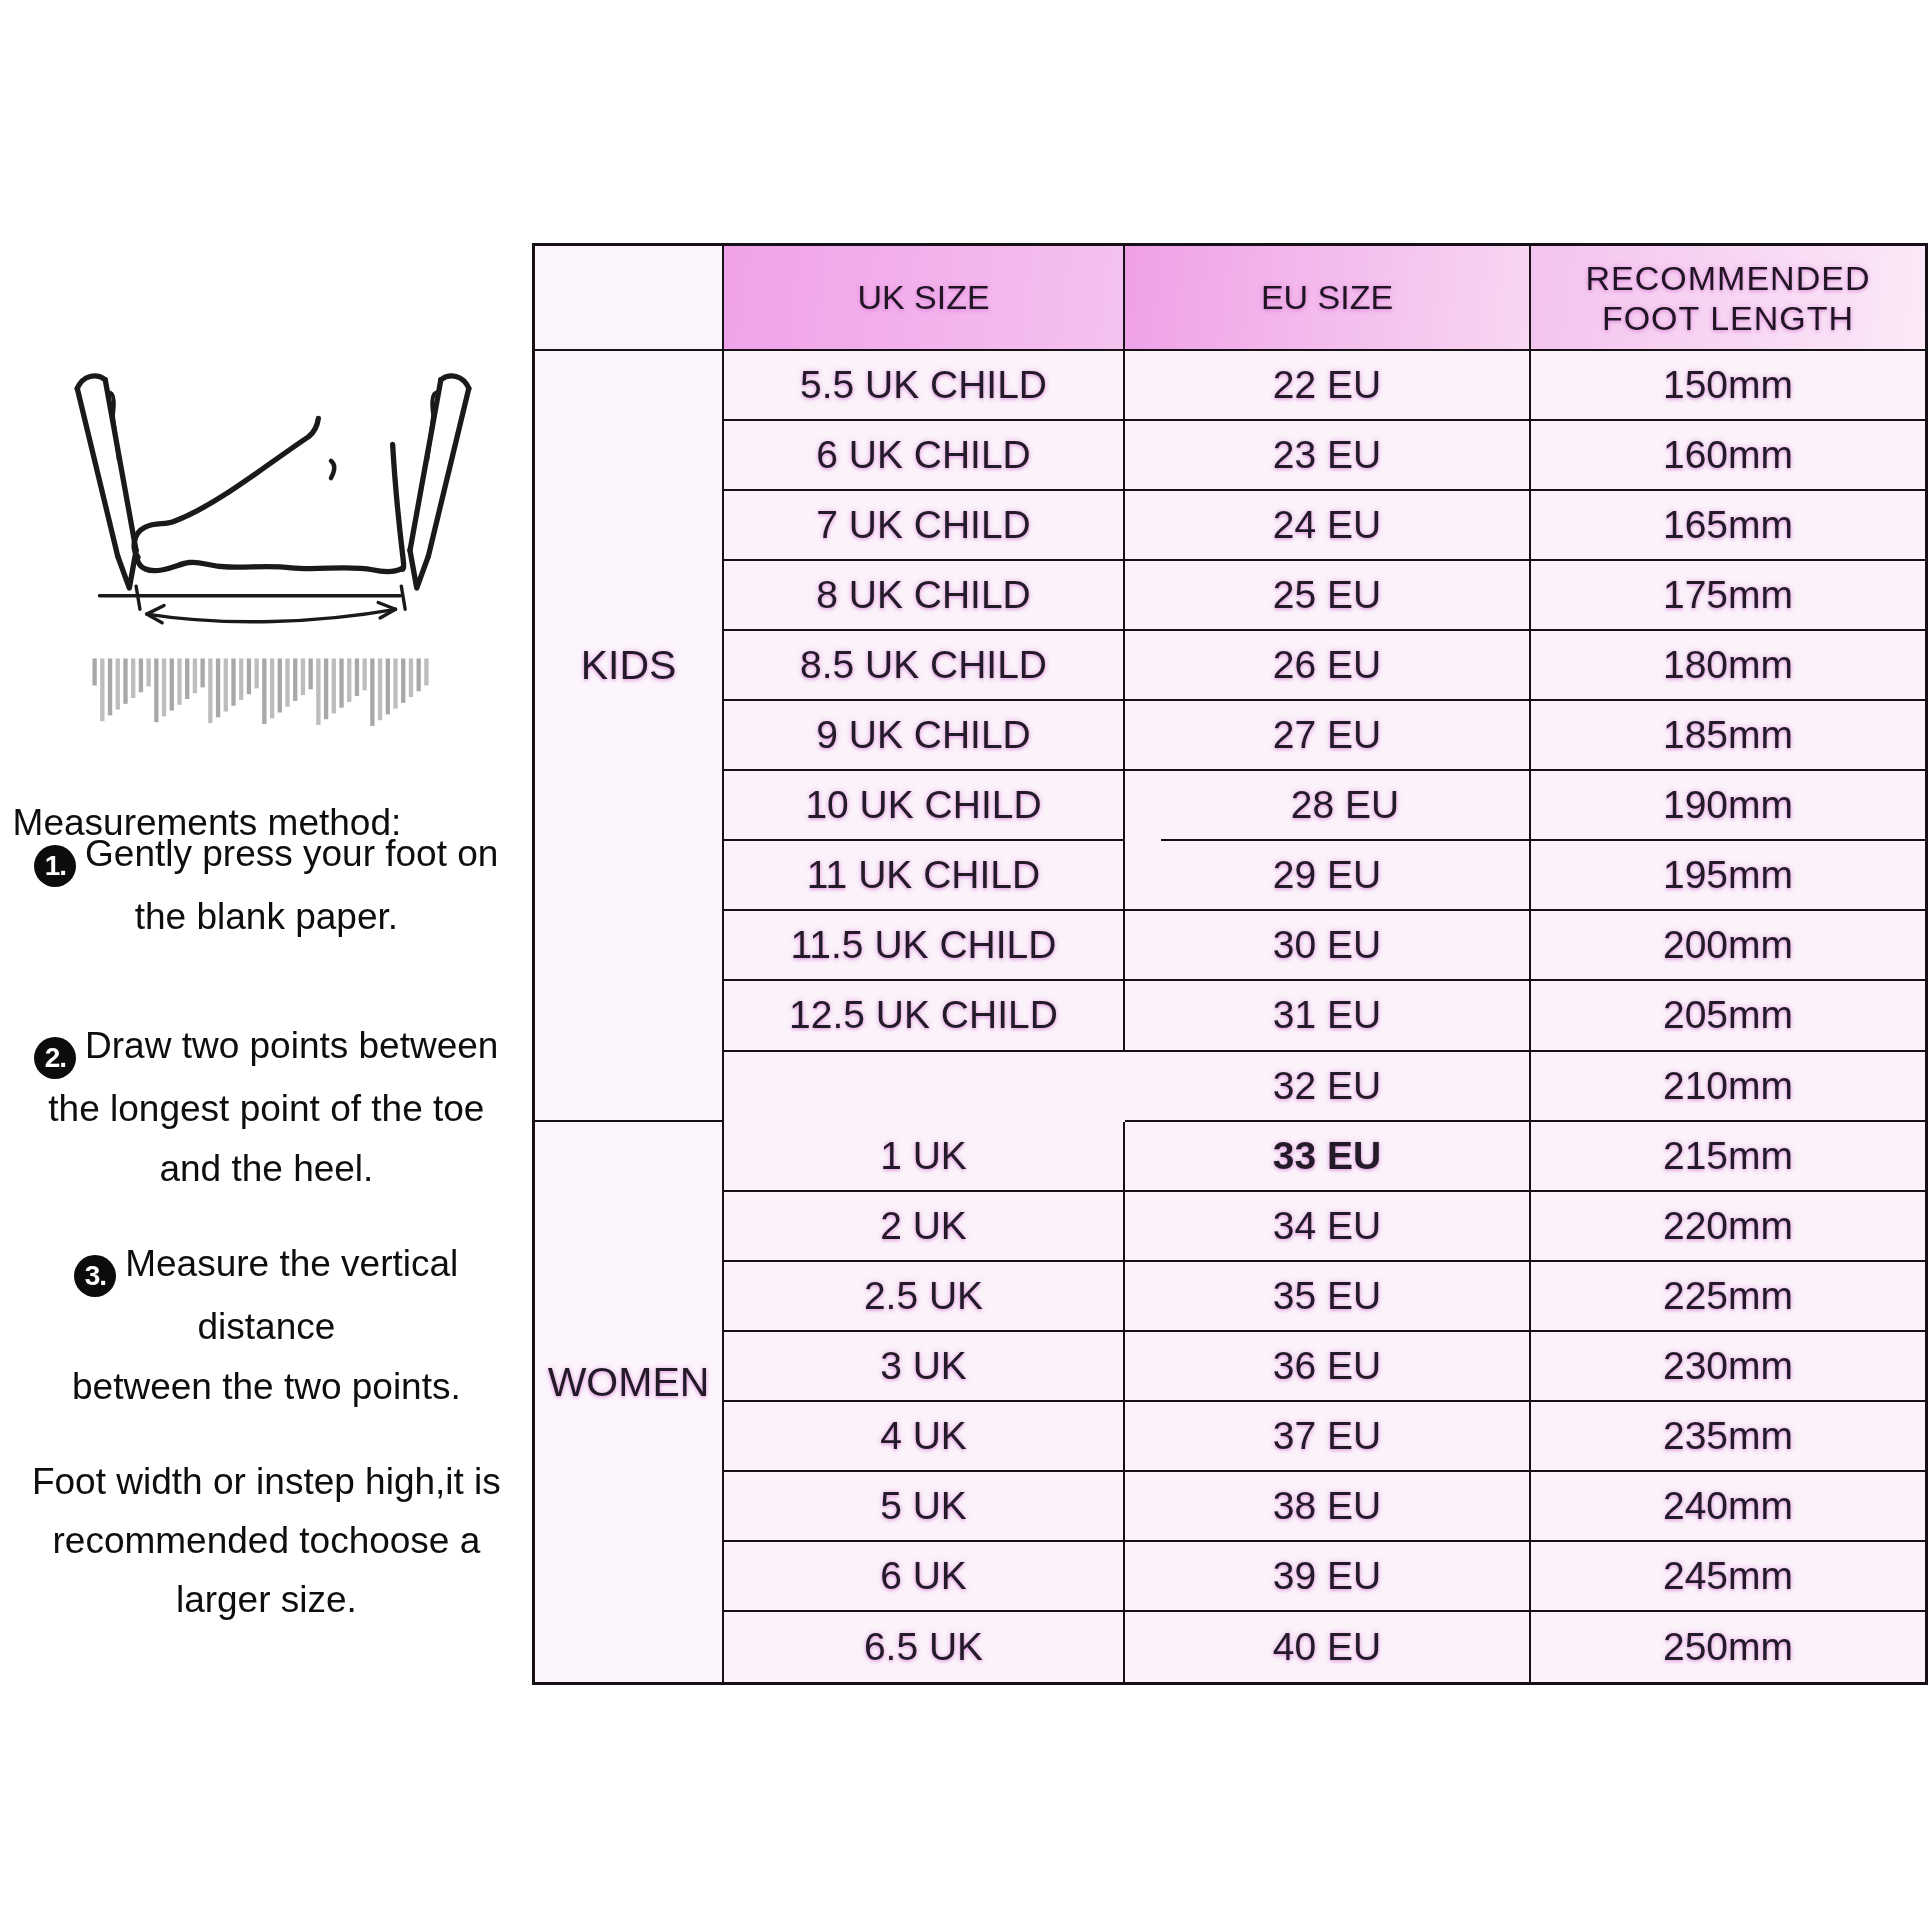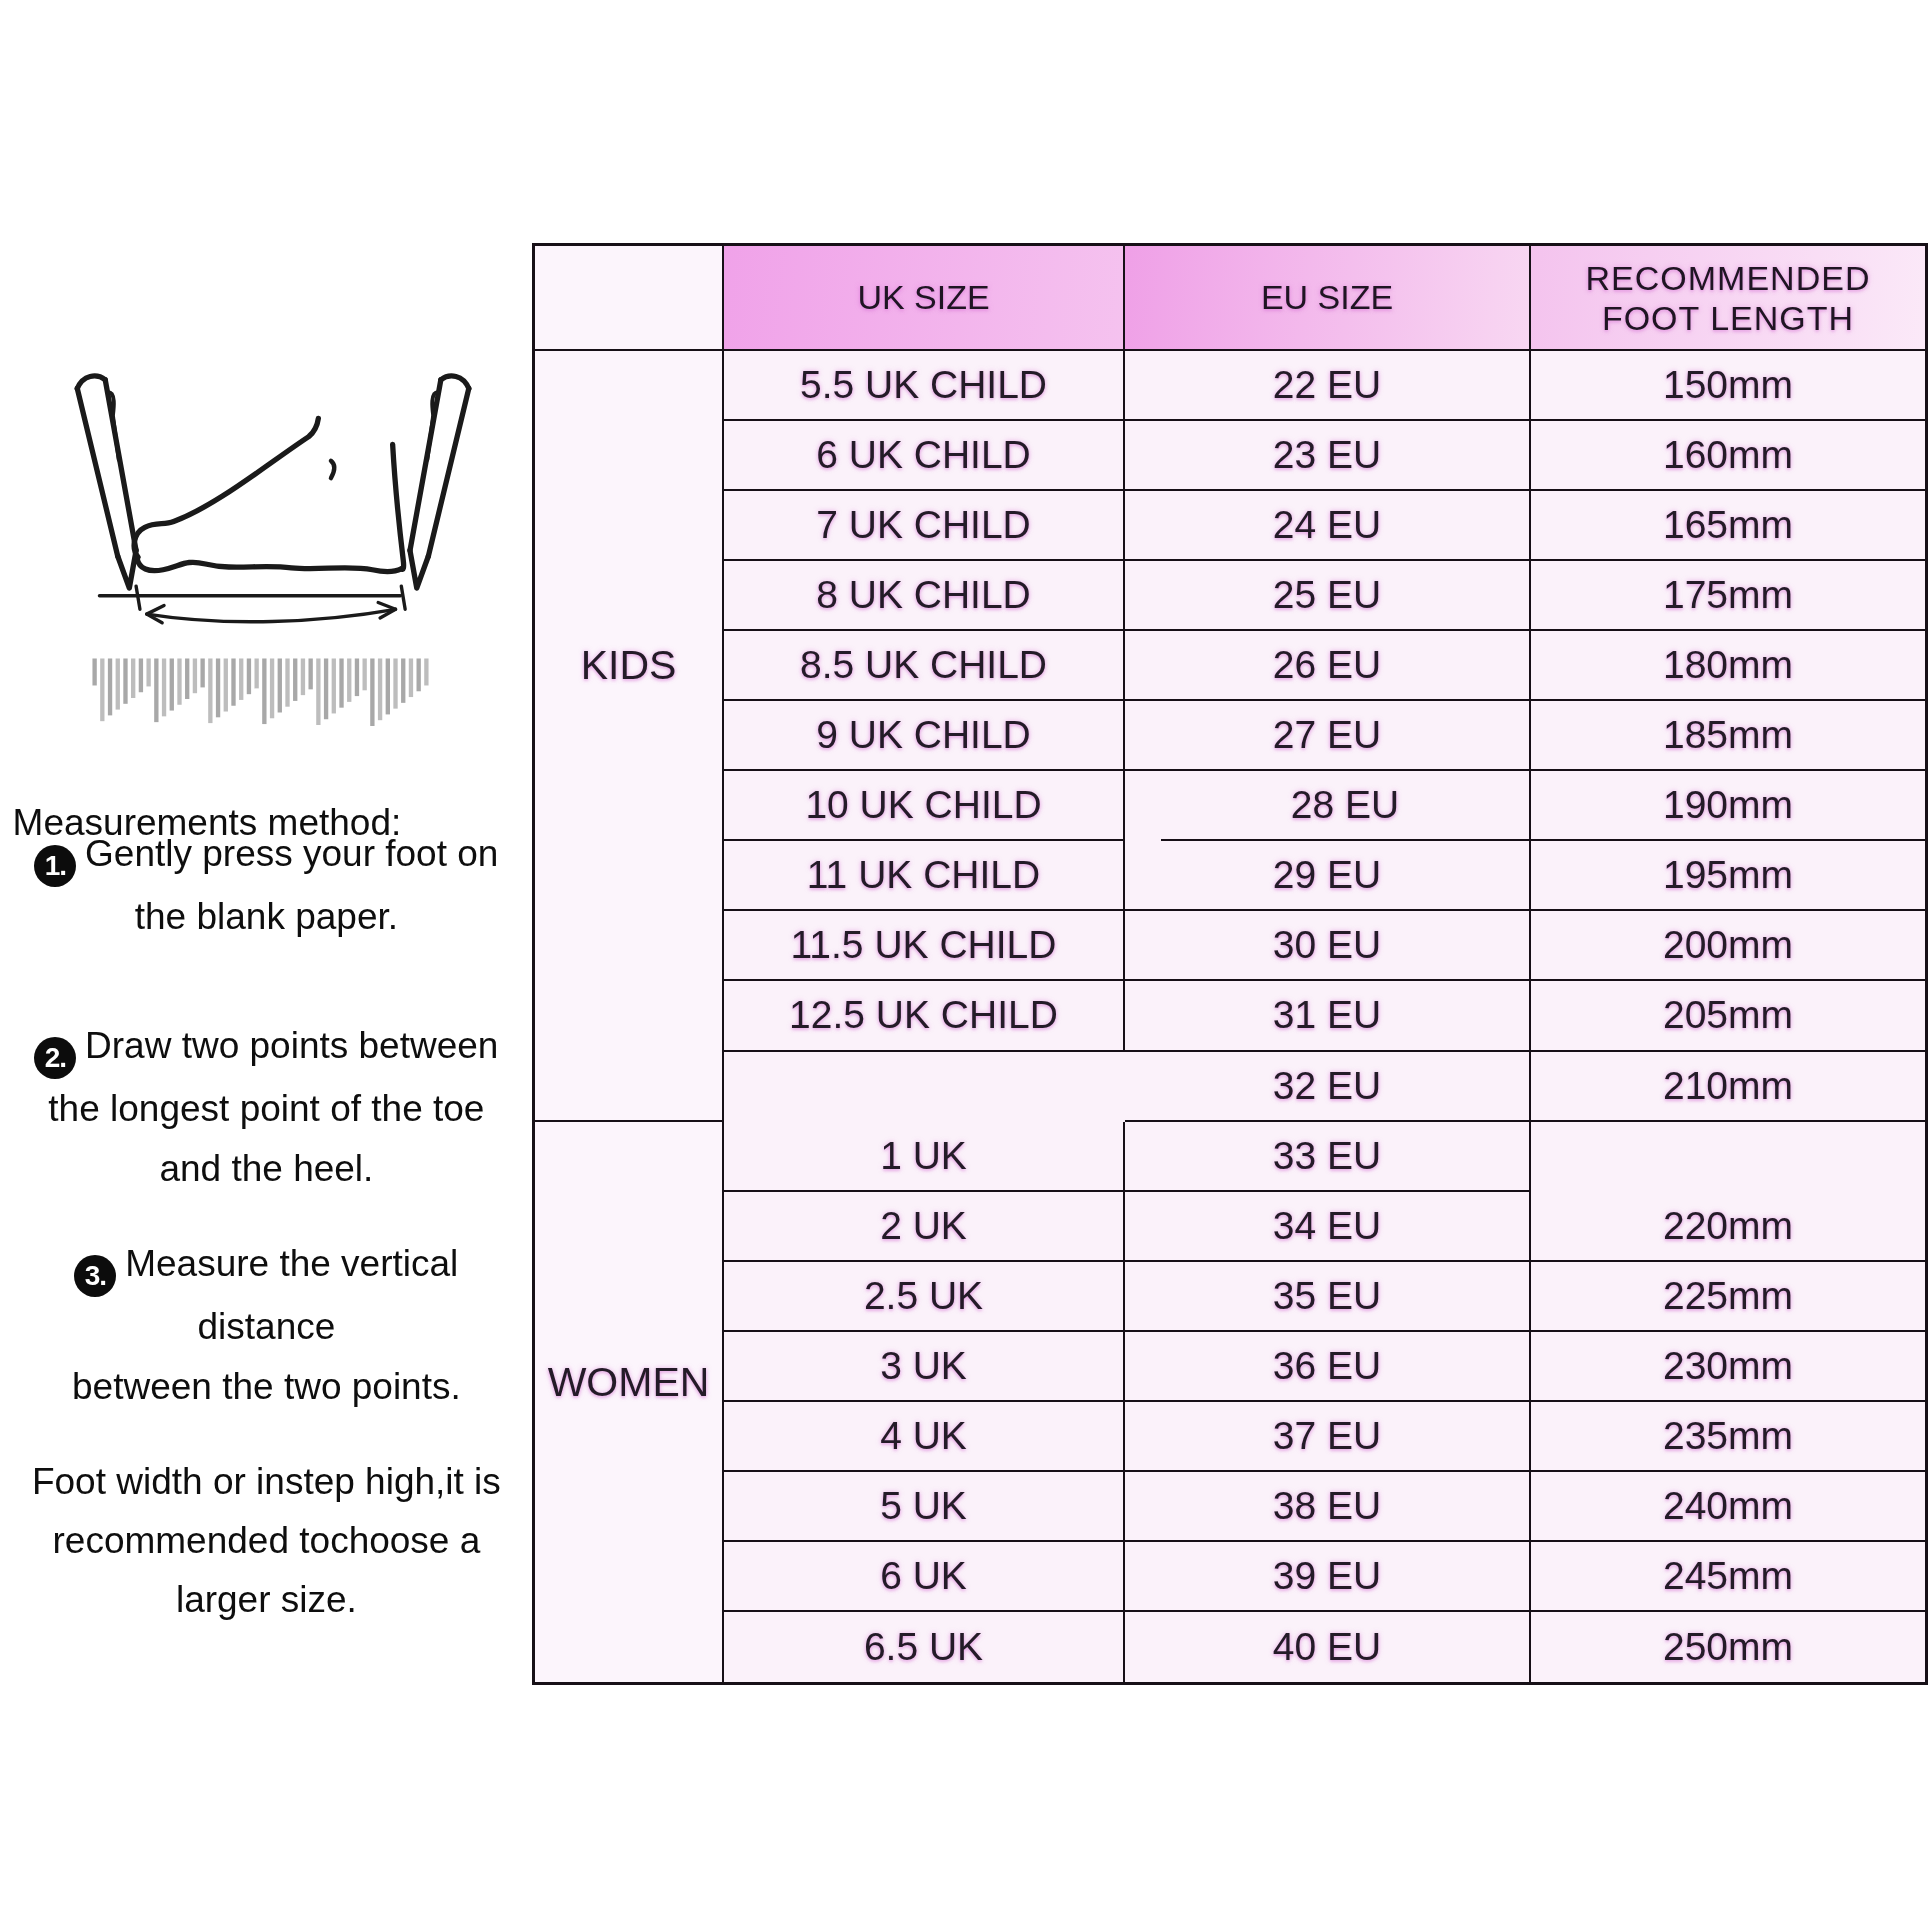--- a/index.html
+++ b/index.html
@@ -179,21 +179,22 @@
       <div class="cell no-right " style="grid-area: 10 / 4;">200mm</div>
       <div class="cell " style="grid-area: 11 / 2;">12.5 UK CHILD</div>
       <div class="cell " style="grid-area: 11 / 3;">31 EU</div>
       <div class="cell no-right " style="grid-area: 11 / 4;">205mm</div>
       <div class="cell " style="grid-area: 12 / 3;">32 EU</div>
       <div class="cell no-right " style="grid-area: 12 / 4;">210mm</div>
       <div class="cell group no-bottom" style="grid-area: 13 / 1 / 21;">
         <span class="shift-women">WOMEN</span>
       </div>
       <div class="cell " style="grid-area: 13 / 2;">1 UK</div>
-      <div class="cell " style="grid-area: 13 / 3;">33 EU</div>
+      <div class="cell " style="grid-area: 13 / 3; font-weight: bold;">33 EU</div>
+      <div class="cell no-right " style="grid-area: 13 / 4;">215mm</div>
       <div class="cell " style="grid-area: 14 / 2;">2 UK</div>
       <div class="cell " style="grid-area: 14 / 3;">34 EU</div>
       <div class="cell no-right " style="grid-area: 14 / 4;">220mm</div>
       <div class="cell " style="grid-area: 15 / 2;">2.5 UK</div>
       <div class="cell " style="grid-area: 15 / 3;">35 EU</div>
       <div class="cell no-right " style="grid-area: 15 / 4;">225mm</div>
       <div class="cell " style="grid-area: 16 / 2;">3 UK</div>
       <div class="cell " style="grid-area: 16 / 3;">36 EU</div>
       <div class="cell no-right " style="grid-area: 16 / 4;">230mm</div>
       <div class="cell " style="grid-area: 17 / 2;">4 UK</div>

